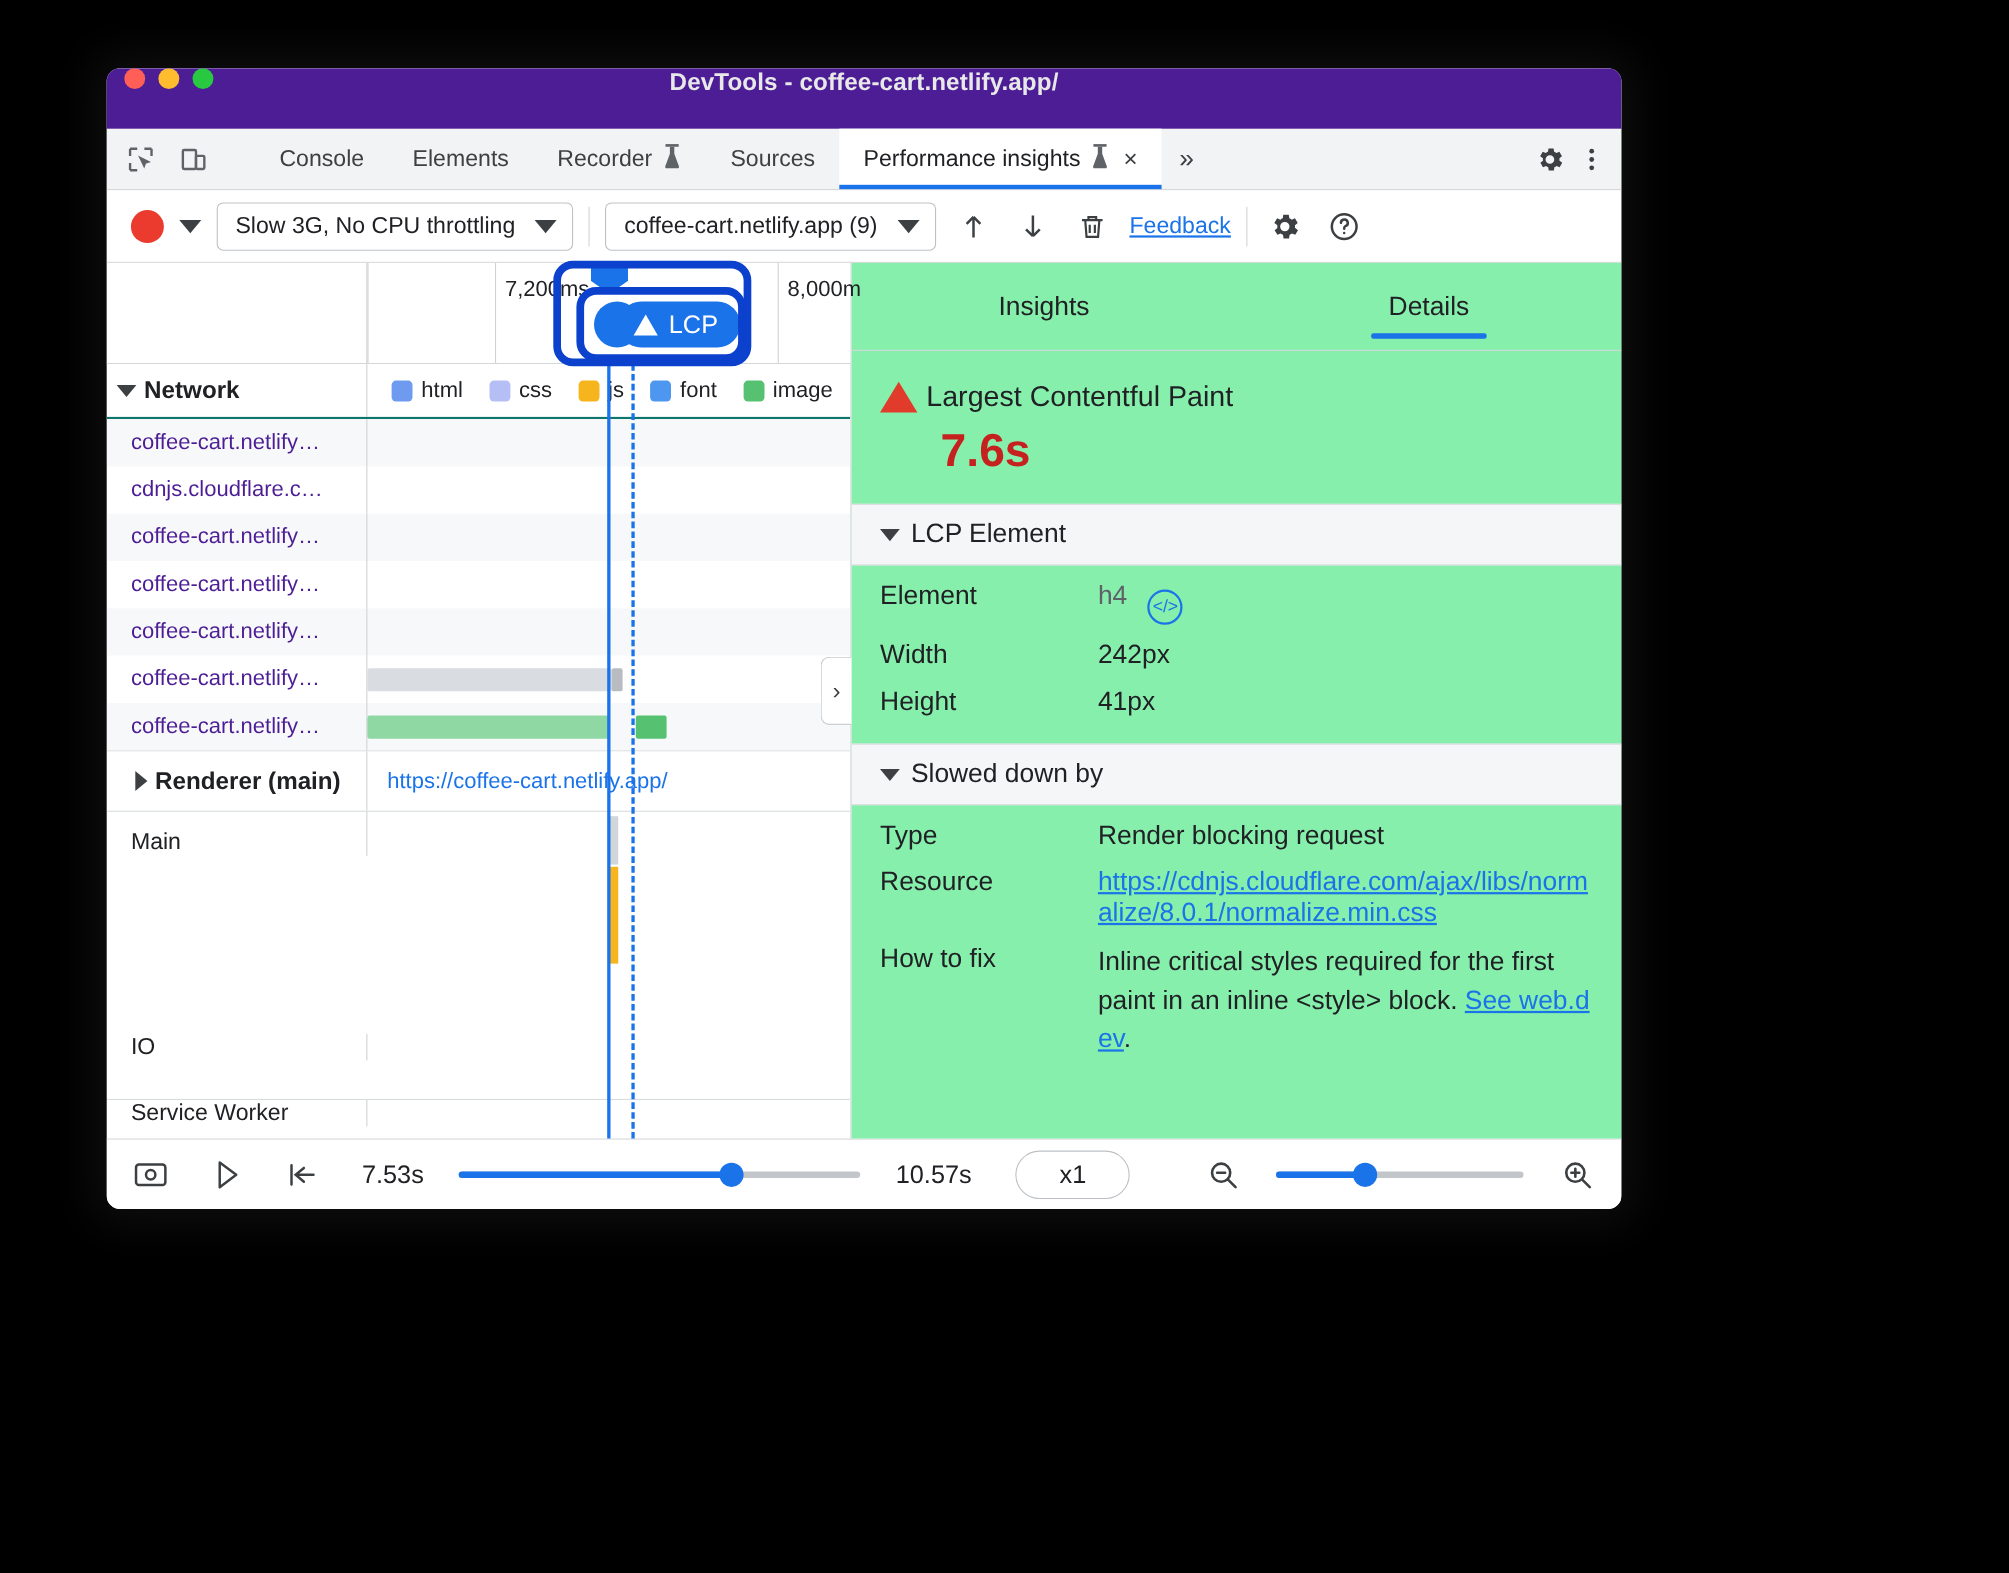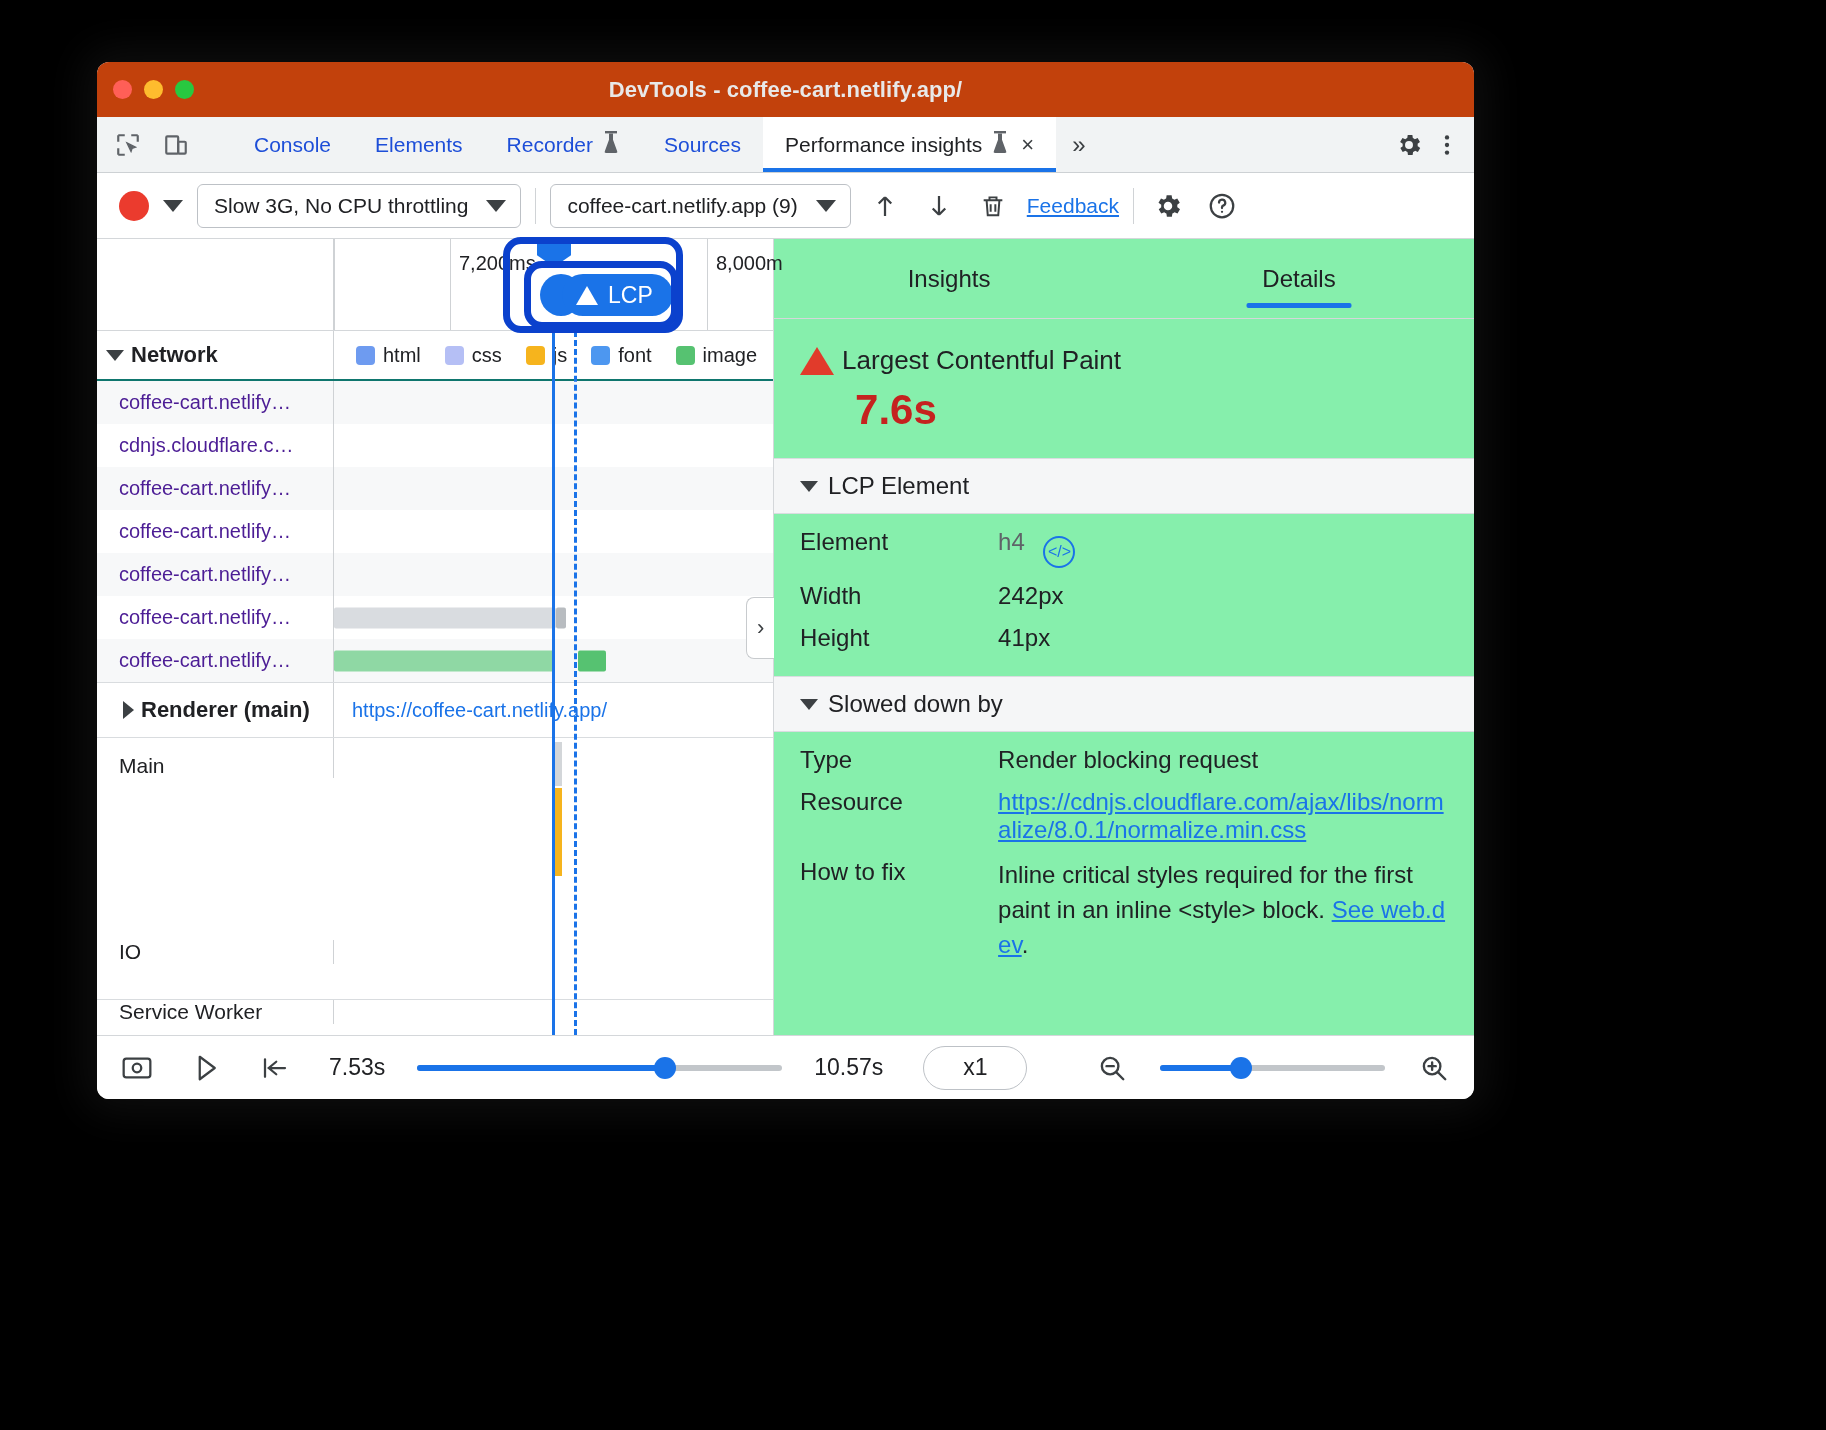--- a/index.html
+++ b/index.html
@@ -18,22 +18,22 @@
     background: #fff;
     border-radius: 12px;
     box-shadow: 0 0 42px 14px rgba(255,255,255,0.055);
     overflow: hidden;
     display: flex; flex-direction: column;
   }
 
   
   .titlebar {
     height: 55px;
-    background: #c2410c;
-    display: flex; align-items: center;
+    background: #4c1d95;
+    display: flex; align-items: flex-start;
     position: relative;
     flex: 0 0 55px;
   }
   .traffic { display: flex; gap: 12px; padding-left: 16px; }
   .dot { width: 19px; height: 19px; border-radius: 50%; }
   .dot.red { background: #ff5f57; }
   .dot.yellow { background: #febc2e; }
   .dot.green { background: #28c840; }
   .win-title {
     position: absolute; left: 0; right: 0; text-align: center;
@@ -53,21 +53,21 @@
   .icon-btn {
     width: 34px; height: 34px;
     display: flex; align-items: center; justify-content: center;
     color: #5f6368;
   }
   .vsep { width: 1px; background: #c6cacd; margin: 12px 10px 12px 0; }
   .tabs { display: flex; align-items: stretch; }
   .tab {
     display: flex; align-items: center; gap: 9px;
     padding: 0 22px;
-    font-size: 21px; color: #1d4ed8;
+    font-size: 21px; color: #404040;
     position: relative;
     white-space: nowrap;
   }
   .tab.active { background: #fff; color: #202124; }
   .tab.active::after {
     content: ""; position: absolute; left: 0; right: 0; bottom: 0;
     height: 4px; background: #1a73e8;
   }
   .tab .flask { display: inline-block; }
   .tab .close-x { font-size: 22px; color: #3c4043; margin-left: 3px; }

